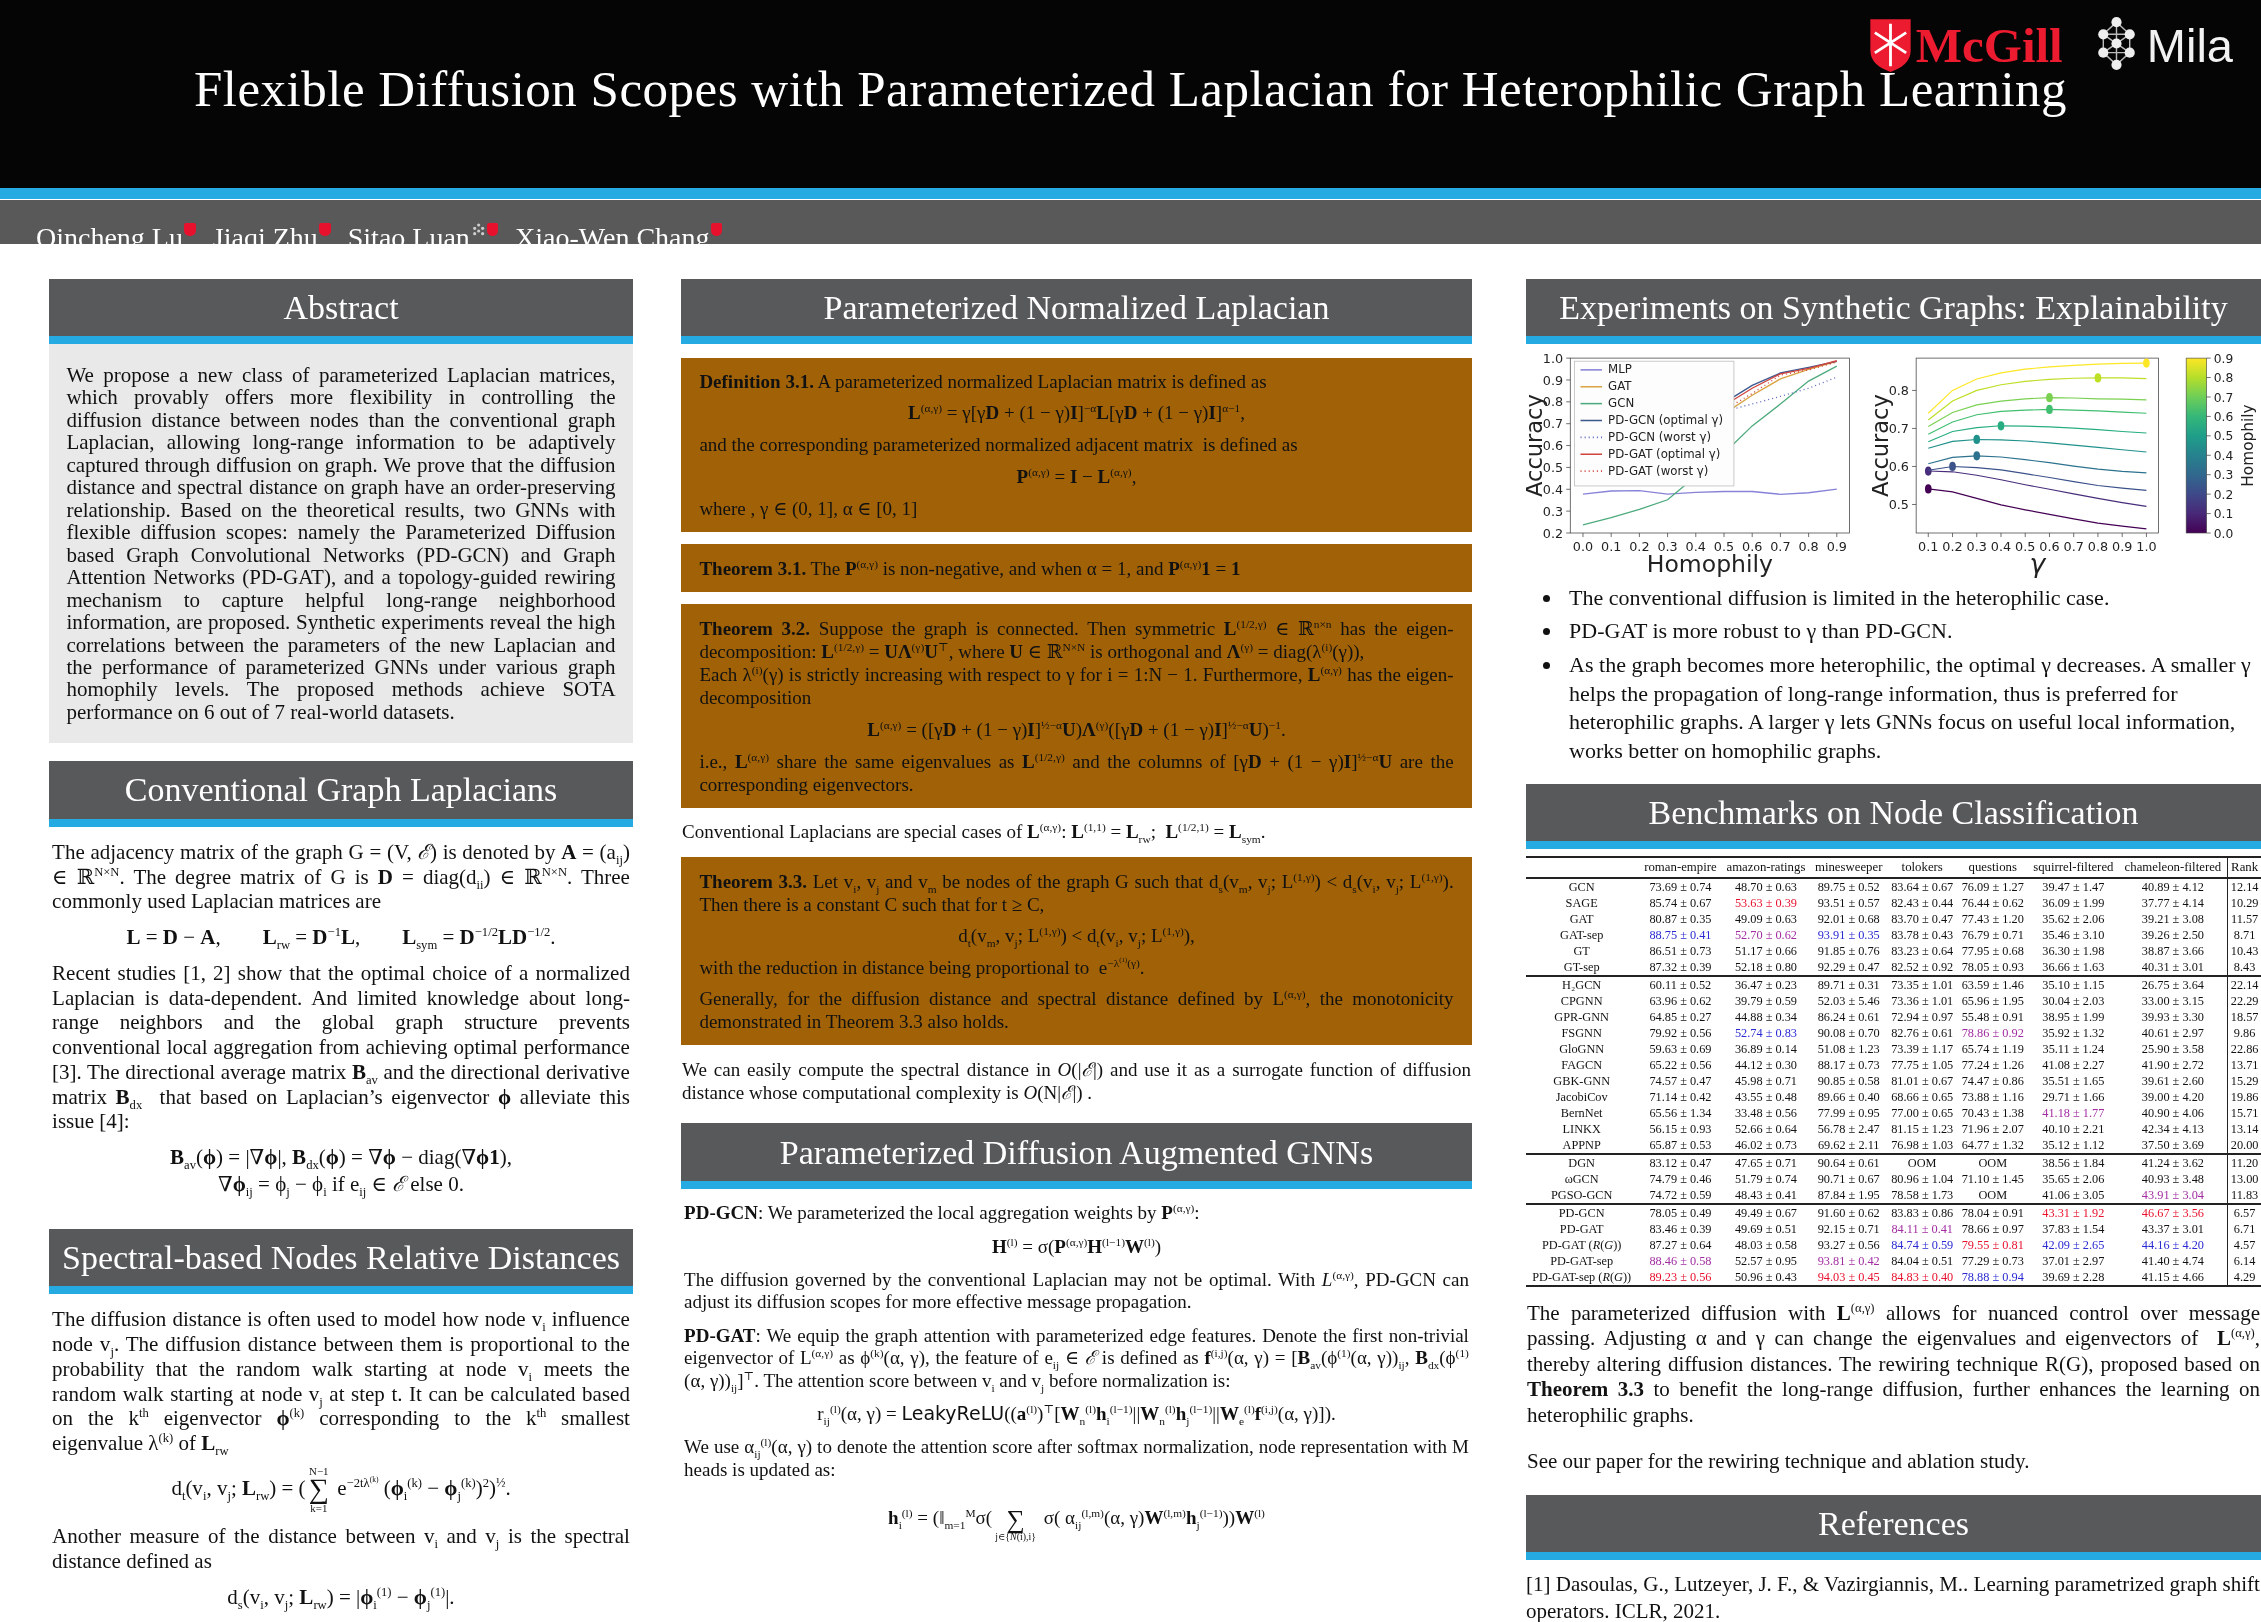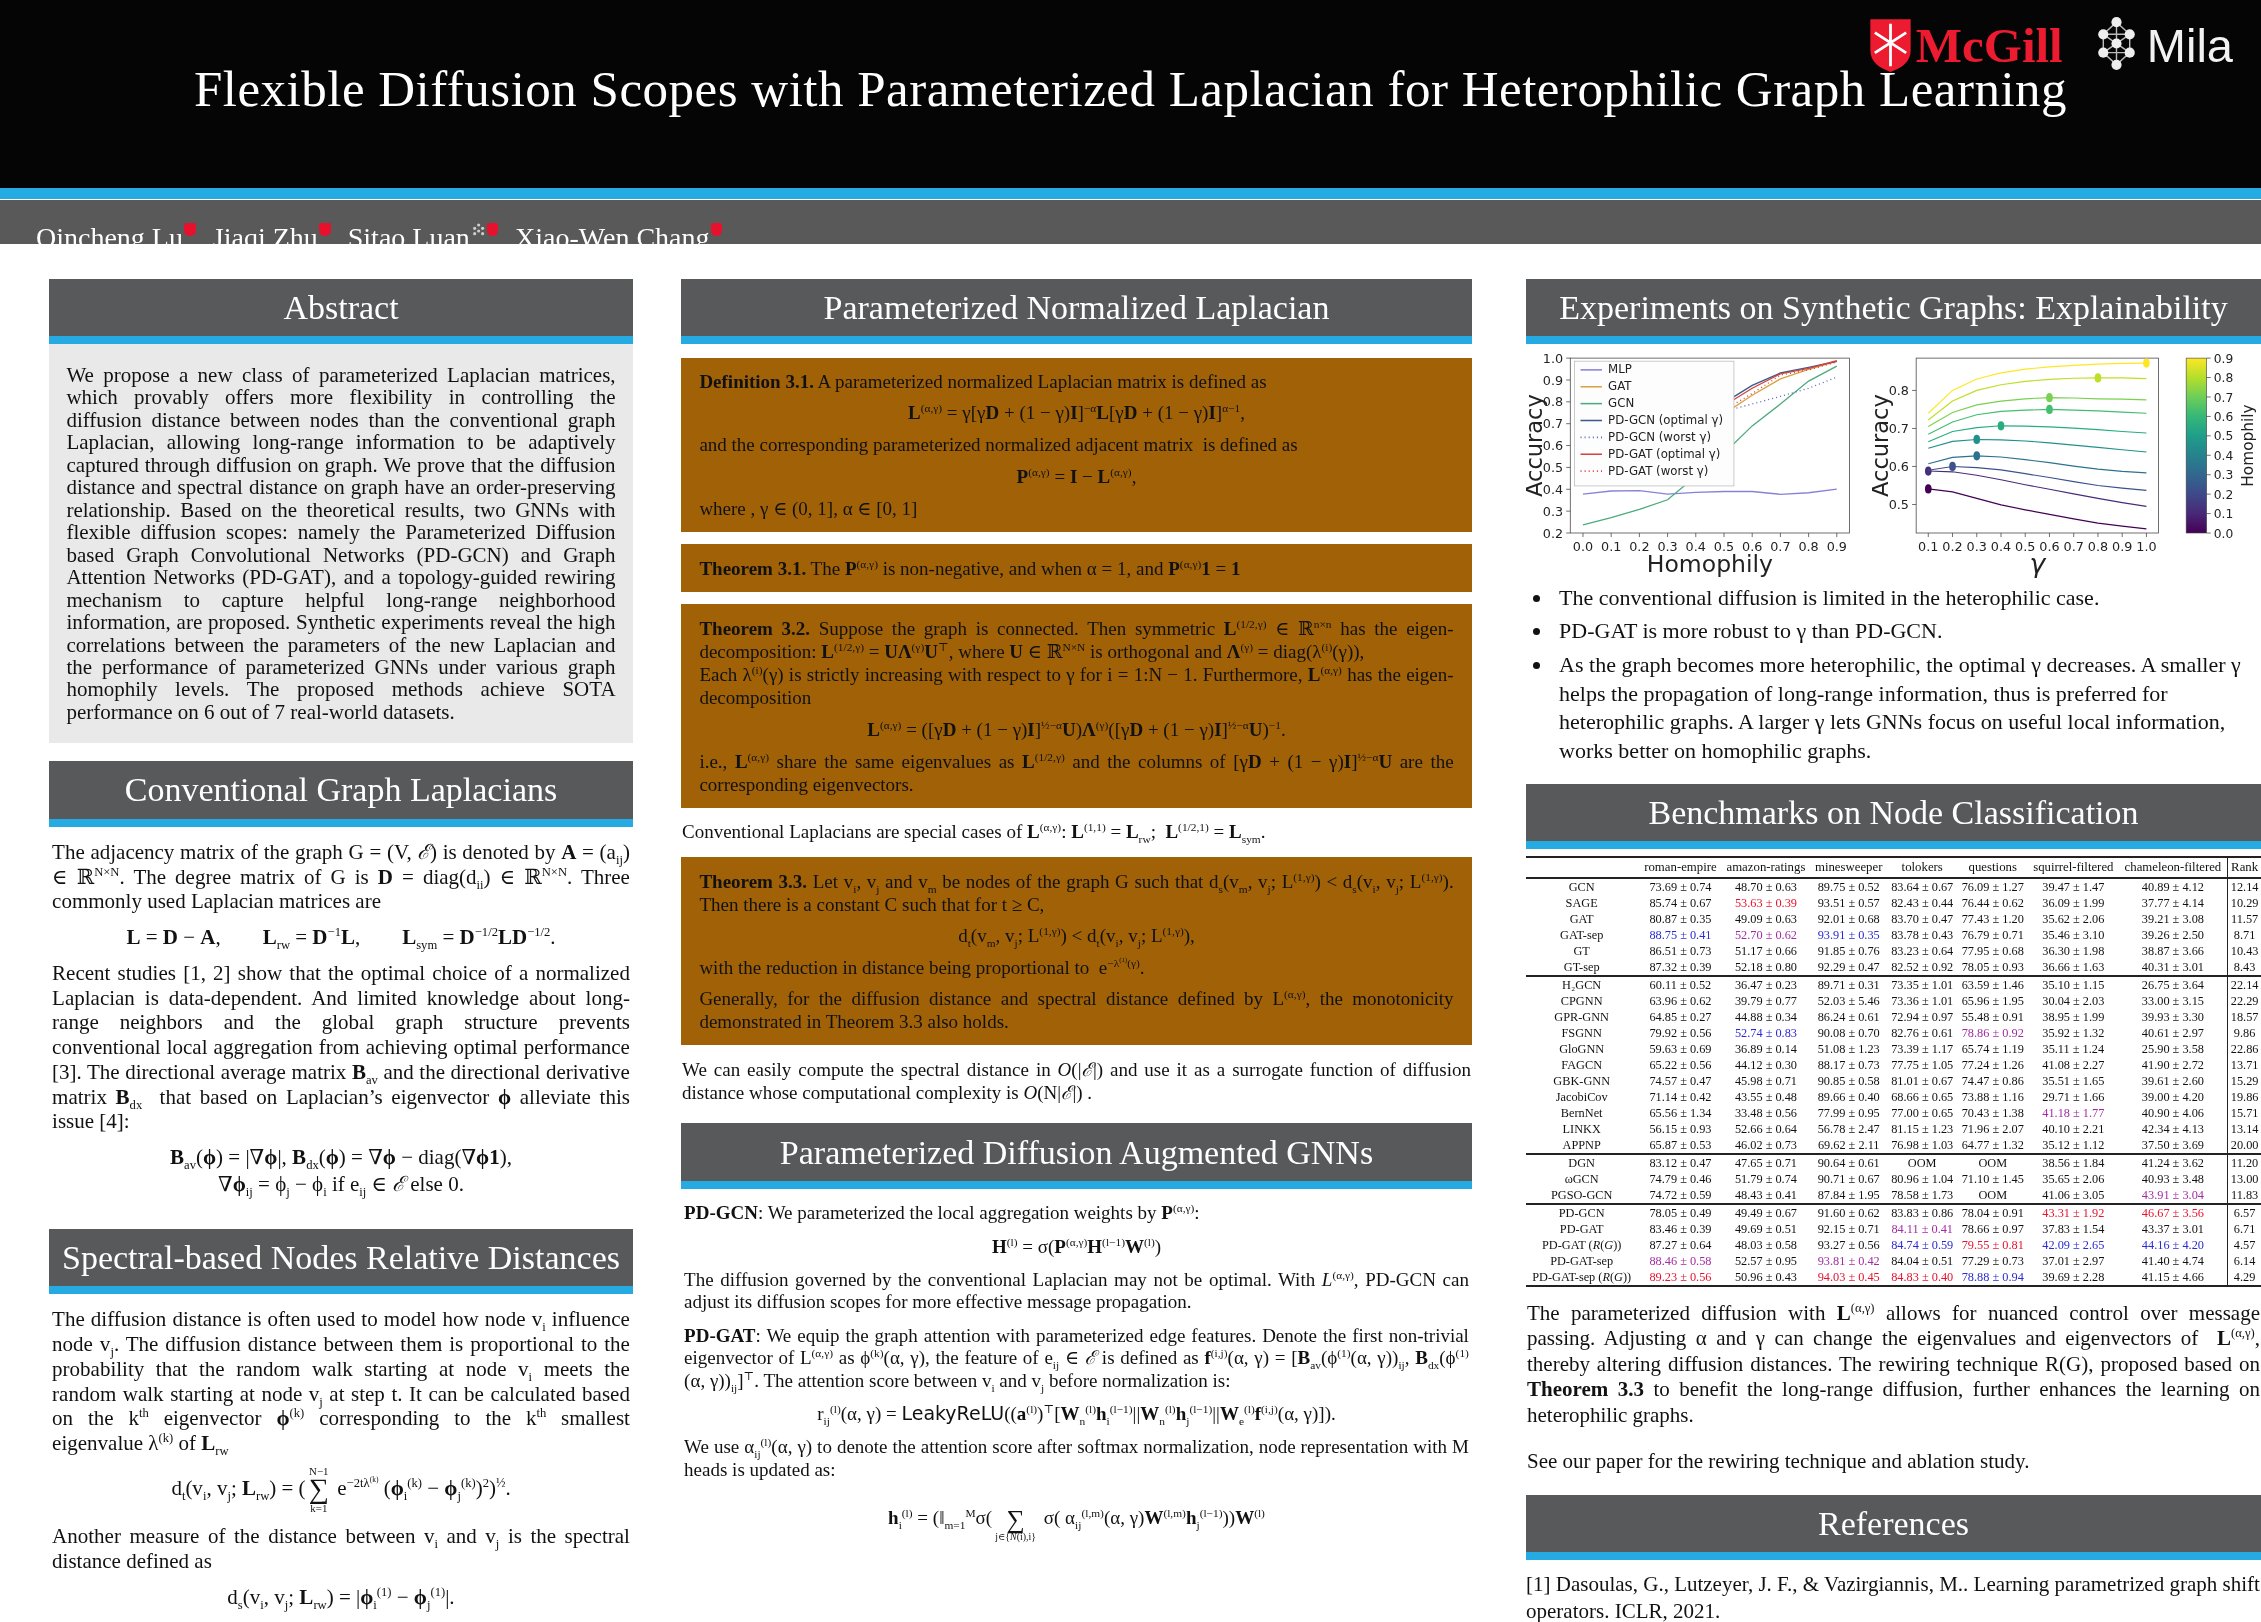--- a/index.html
+++ b/index.html
@@ -49,21 +49,21 @@
   
   .panel { background:#a16207; padding:12.3px 18.4px; margin-bottom:12.3px; font-size:19px; line-height:1.22; text-align:justify; }
   .panel .eq { margin:8.2px 0; }
   .freeline { font-size:19px; line-height:1.25; margin:2px 1px 13.3px; text-align:justify; }
   .col2 .body-w { font-size:19px; }
 
   
   .charts { display:flex; gap:13.3px; margin:8.2px 0 2px; }
   .bullets { font-size:22px; line-height:1.3; margin:4.1px 0 14.3px 7.2px; }
   .bullets li { margin-bottom:5.1px; padding-left:6.1px; }
-  ul.bullets { list-style:disc outside; margin-left:27px; }
+  ul.bullets { list-style:disc outside; margin-left:37px; }
 
   table.bench { border-collapse:collapse; width:100%; font-size:12.3px; margin:7.2px 0 13.3px;
                 border-bottom:2.6px double #222; }
   table.bench th { font-weight:normal; font-size:12.8px; padding:2px 1px;
                    border-top:2.6px double #222; border-bottom:2px double #222; }
   table.bench td { text-align:center; padding:0.5px 1px; white-space:nowrap; }
   table.bench td.name { text-align:center; padding-right:3.1px; }
   table.bench td.rank, table.bench th.rank { border-left:1px solid #222; }
   tbody.grp tr:first-child td { border-top:2px double #222; }
   td.r { color:#e8112d; } td.b { color:#2a2ad2; } td.p { color:#a12ca1; }
@@ -475,21 +475,21 @@
               <td class="">89.71 ± 0.31</td>
               <td class="">73.35 ± 1.01</td>
               <td class="">63.59 ± 1.46</td>
               <td class="">35.10 ± 1.15</td>
               <td class="">26.75 ± 3.64</td>
               <td class="rank">22.14</td>
             </tr>
             <tr>
               <td class="name">CPGNN</td>
               <td class="">63.96 ± 0.62</td>
-              <td class="">39.79 ± 0.77</td>
+              <td class="">39.79 ± 0.59</td>
               <td class="">52.03 ± 5.46</td>
               <td class="">73.36 ± 1.01</td>
               <td class="">65.96 ± 1.95</td>
               <td class="">30.04 ± 2.03</td>
               <td class="">33.00 ± 3.15</td>
               <td class="rank">22.29</td>
             </tr>
             <tr>
               <td class="name">GPR-GNN</td>
               <td class="">64.85 ± 0.27</td>

